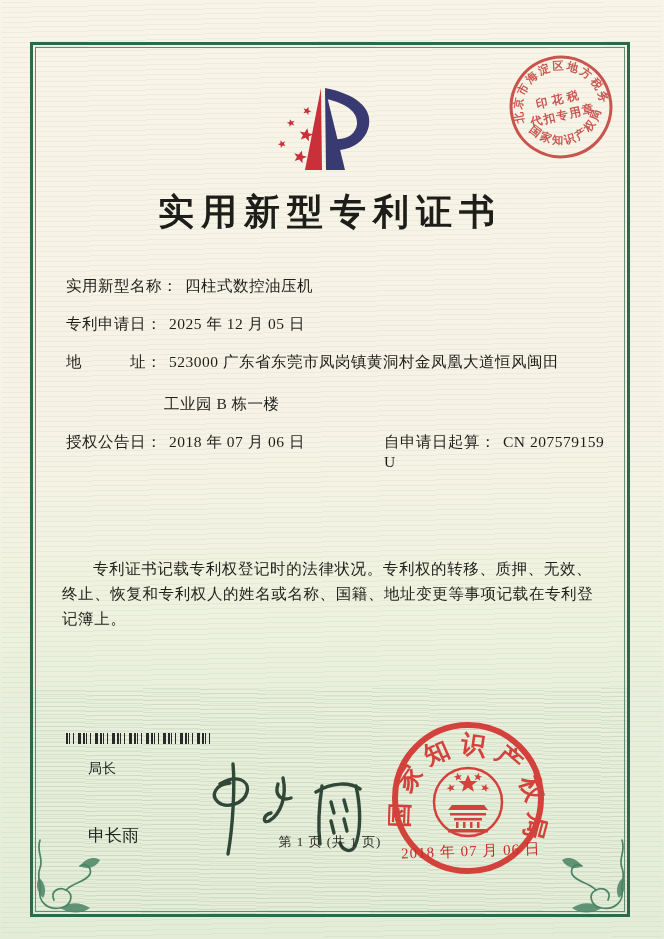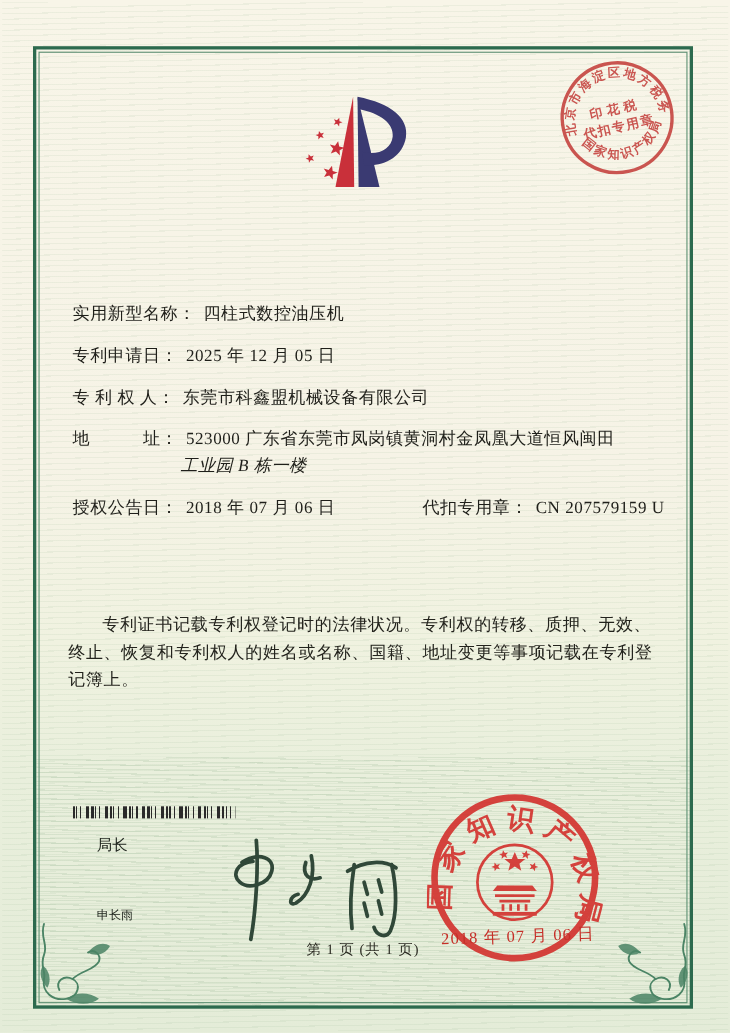--- a/index.html
+++ b/index.html
@@ -46,46 +46,46 @@
     text-align:center;font-size:36px;font-weight:bold;
     letter-spacing:7px;color:#1d1d19;
   }
   .fields{
     position:absolute;left:66px;top:276px;width:545px;
     font-size:15.5px;color:#1f1f1a;
   }
   .frow{margin-bottom:18px;line-height:20px;letter-spacing:.5px;position:relative;}
   .flabel{display:inline-block;}
   .fvalue{margin-left:7px;}
-  .fvalue2{display:block;margin-left:98px;margin-top:4px;font-style:italic;}
+  .fvalue2{display:block;margin-left:98px;margin-top:22px;}
   .fpair-right{position:absolute;left:318px;top:0;}
   .paragraphs{
     position:absolute;left:62px;top:556px;width:546px;
     font-size:15.5px;line-height:25px;color:#23231d;letter-spacing:.6px;
   }
   .paragraphs p{margin:0;text-indent:2em;}
   .barcode{
     position:absolute;left:66px;top:733px;width:148px;height:11px;
     background:repeating-linear-gradient(90deg,
       #2a2a2a 0 2px, transparent 2px 3px,
       #2a2a2a 3px 4px, transparent 4px 7px,
       #2a2a2a 7px 8px, transparent 8px 12px,
       #2a2a2a 12px 15px, transparent 15px 17px);
   }
   .sig-title{position:absolute;left:88px;top:760px;font-size:14px;color:#20261f;font-family:"Liberation Sans","DejaVu Sans",sans-serif;}
-  .sig-name{position:absolute;left:88px;top:824px;font-size:11px;color:#20261f;font-family:"Liberation Sans","DejaVu Sans",sans-serif;}
+  .sig-name{position:absolute;left:88px;top:824px;font-size:17px;color:#20261f;font-family:"Liberation Sans","DejaVu Sans",sans-serif;}
   .signature{position:absolute;left:192px;top:756px;}
   .seal{position:absolute;left:388px;top:718px;}
   .seal-date{
     position:absolute;left:401px;top:842px;
     font-size:15px;color:#c62f28;letter-spacing:1px;
     transform:rotate(-2deg);white-space:nowrap;
   }
   .footer{
-    position:absolute;left:30px;width:600px;top:854px;
+    position:absolute;left:30px;width:600px;top:833px;
     text-align:center;font-size:13px;color:#2a2a22;letter-spacing:1px;
   }
   .flourish{position:absolute;pointer-events:none;}
   .flourish.left{left:33px;top:838px;}
   .flourish.right{left:549px;top:838px;transform:scaleX(-1);}
 </style>
 </head>
 <body>
 
 <div class="page">
@@ -126,39 +126,37 @@
     <text font-size="11" fill="#c4403c" letter-spacing="2.2" font-weight="bold">
       <textPath href="#ts-top" startOffset="3%">北京市海淀区地方税务局</textPath>
     </text>
     <text font-size="11" fill="#c4403c" letter-spacing="2" font-weight="bold">
       <textPath href="#ts-bot" startOffset="11%">国家知识产权局</textPath>
     </text>
     <text x="56" y="52" text-anchor="middle" font-size="11.5" fill="#c4403c" letter-spacing="4" font-weight="bold">印花税</text>
     <text x="56" y="68" text-anchor="middle" font-size="11.5" fill="#c4403c" letter-spacing="1.5" font-weight="bold">代扣专用章</text>
   </svg>
 
+  <div class="title">实用新型专利证书</div>
 
   <div class="fields">
     <div class="frow">
       <span class="flabel">实用新型名称：</span><span class="fvalue">四柱式数控油压机</span>
     </div>
     <div class="frow">
       <span class="flabel">专利申请日：</span><span class="fvalue">2025 年 12 月 05 日</span>
-    </div>
-    <div class="frow">
-      <span class="flabel">专 利 权 人：</span><span class="fvalue">东莞市科鑫盟机械设备有限公司</span>
     </div>
     <div class="frow">
       <span class="flabel">地　　　址：</span><span class="fvalue">523000 广东省东莞市凤岗镇黄洞村金凤凰大道恒风闽田</span>
       <span class="fvalue2">工业园 B 栋一楼</span>
     </div>
     <div class="frow">
       <span class="flabel">授权公告日：</span><span class="fvalue">2018 年 07 月 06 日</span>
       <span class="fpair-right">
-        <span class="flabel">代扣专用章：</span><span class="fvalue">CN 207579159 U</span>
+        <span class="flabel">自申请日起算：</span><span class="fvalue">CN 207579159 U</span>
       </span>
     </div>
   </div>
 
   <div class="paragraphs">
     <p>专利证书记载专利权登记时的法律状况。专利权的转移、质押、无效、终止、恢复和专利权人的姓名或名称、国籍、地址变更等事项记载在专利登记簿上。</p>
   </div>
 
   <div class="barcode"></div>
 

